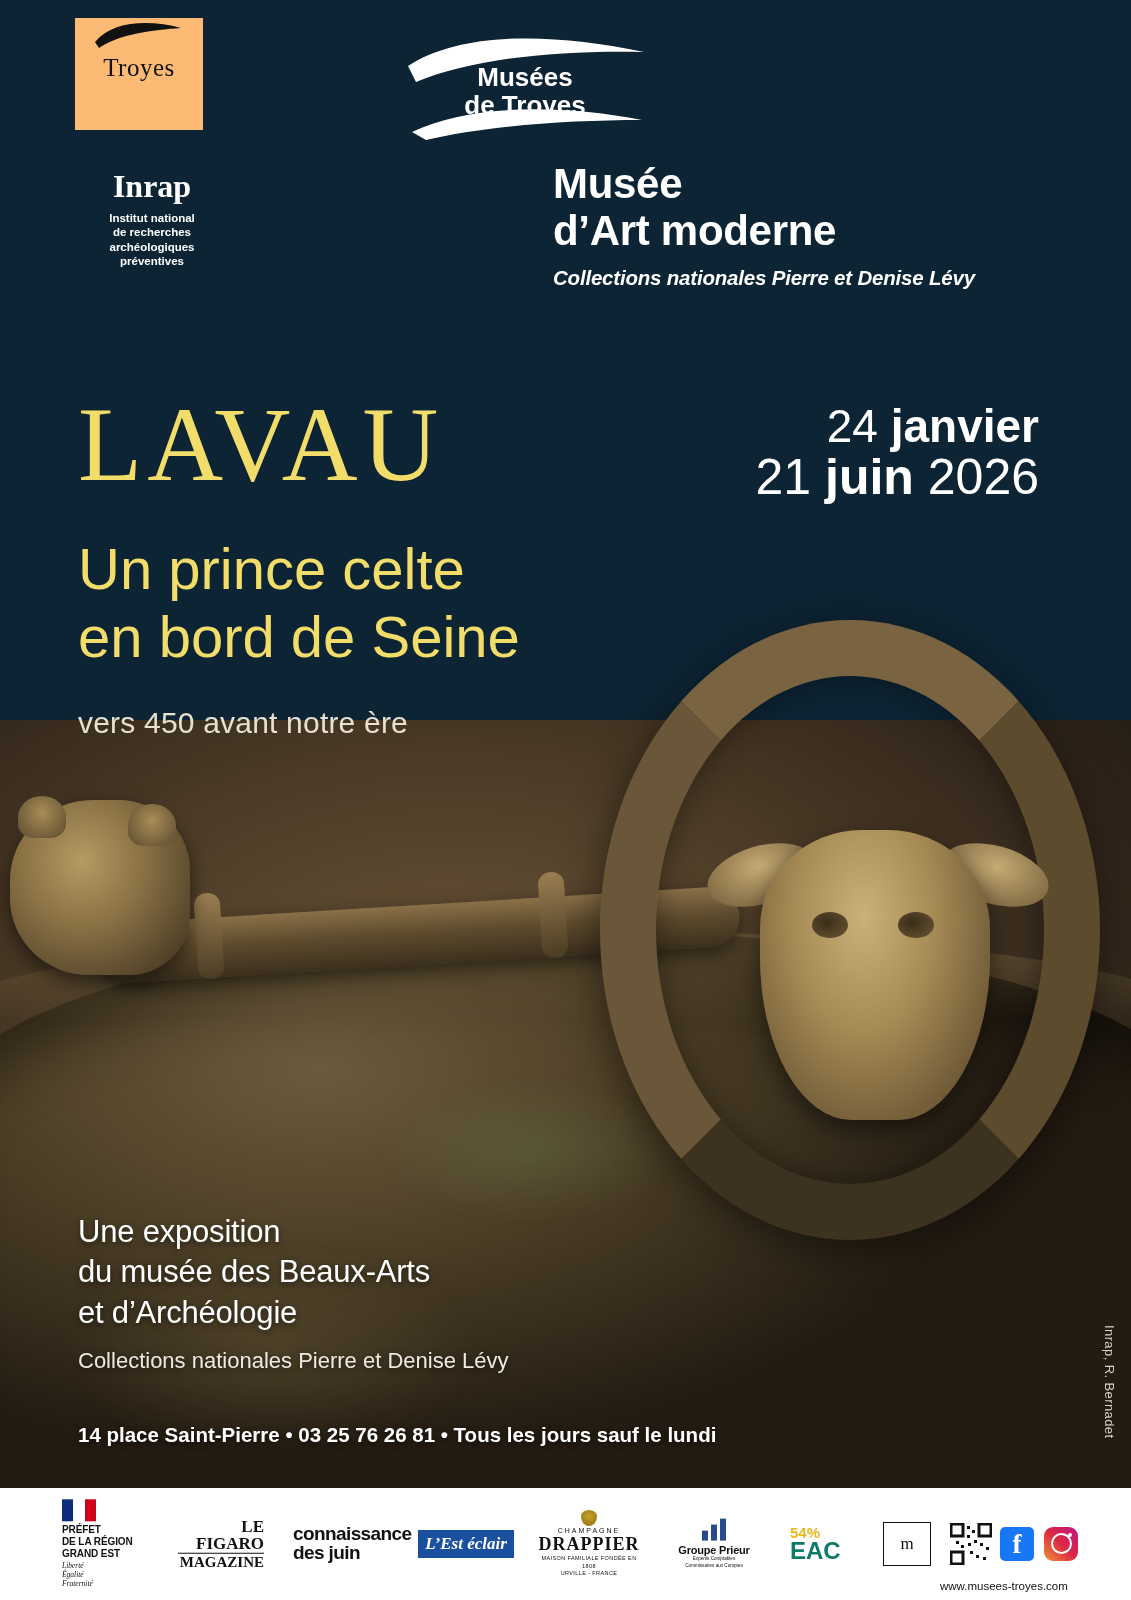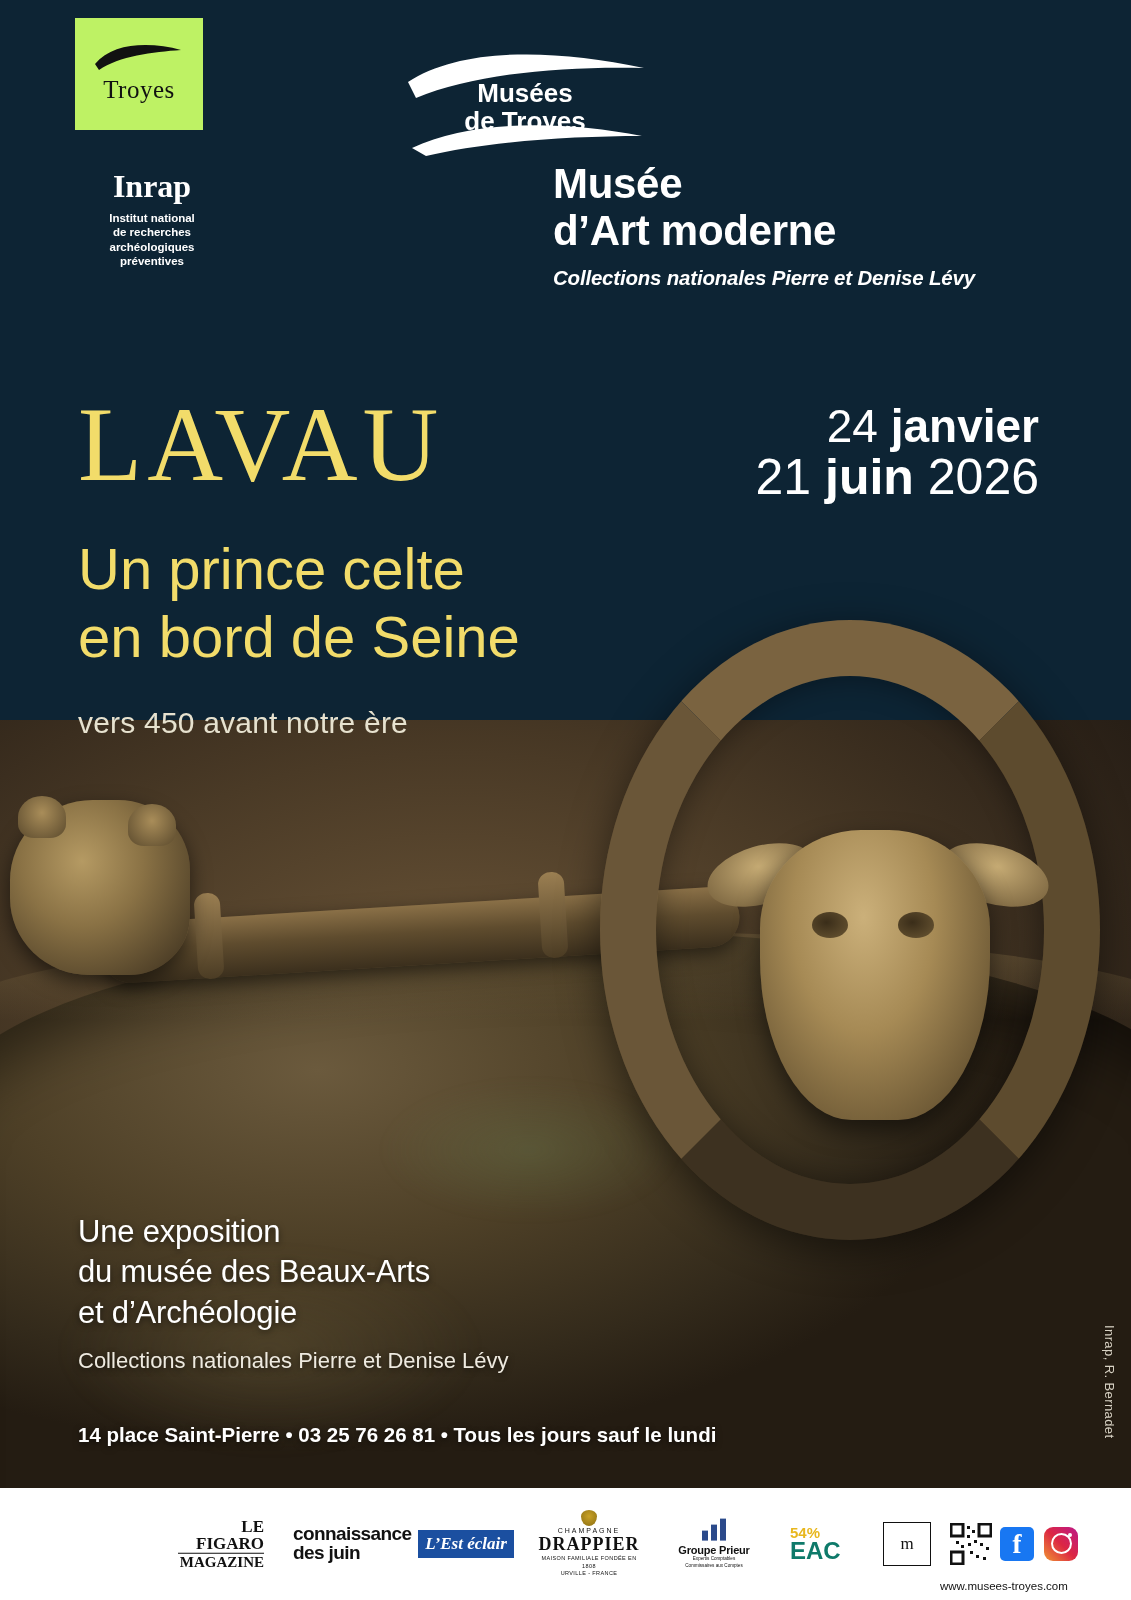--- a/index.html
+++ b/index.html
@@ -149,26 +149,25 @@
   .eye-l { left: 812px; top: 912px; }
   .eye-r { left: 898px; top: 912px; }
 
   
   .troyes-logo {
     position: absolute;
     left: 75px;
     top: 18px;
     width: 128px;
     height: 112px;
-    background: #bef264;
+    background: #fdba74;
     display: flex;
     flex-direction: column;
     align-items: center;
-    justify-content: flex-end;
-    padding-bottom: 26px;
+    padding-bottom: 0;
     box-sizing: border-box;
   }
   .troyes-swoosh {
     width: 92px; height: 34px;
     margin-bottom: 2px;
   }
   .troyes-word {
     font-family: "Liberation Serif", serif;
     font-size: 25px;
     color: #111;
@@ -190,21 +189,21 @@
   }
   .inrap-sub {
     font-size: 11.5px;
     line-height: 1.25;
     font-weight: bold;
     margin-top: 6px;
   }
   .musees-logo {
     position: absolute;
     left: 400px;
-    top: 52px;
+    top: 36px;
     width: 250px;
     height: 110px;
     color: #fff;
     text-align: center;
   }
   .musees-logo .ml-text {
     position: absolute;
     left: 0; right: 0;
     top: 28px;
     font-size: 26px;
@@ -495,20 +494,29 @@
     <div>du musée des Beaux-Arts</div>
     <div>et d’Archéologie</div>
   </div>
   <div class="expo-collections">Collections nationales Pierre et Denise Lévy</div>
   <div class="practical">14 place Saint-Pierre • 03 25 76 26 81 • Tous les jours sauf le lundi</div>
   <div class="credit">Inrap, R. Bernadet</div>
 
   <div class="footer">
     <div class="footer-inner">
 
+      <div class="f-item prefet">
+        <div class="flag"></div>
+        <div class="p-title" style="white-space: pre-line;">PRÉFET
+DE LA RÉGION
+GRAND EST</div>
+        <div class="p-motto" style="white-space: pre-line;">Liberté
+Égalité
+Fraternité</div>
+      </div>
 
       <div class="f-item figaro">
         <div class="f1">LE FIGARO</div>
         <div class="f2">MAGAZINE</div>
       </div>
 
       <div class="f-item cda">
         <div class="c1">connaissance</div>
         <div class="c2">des juin</div>
       </div>

